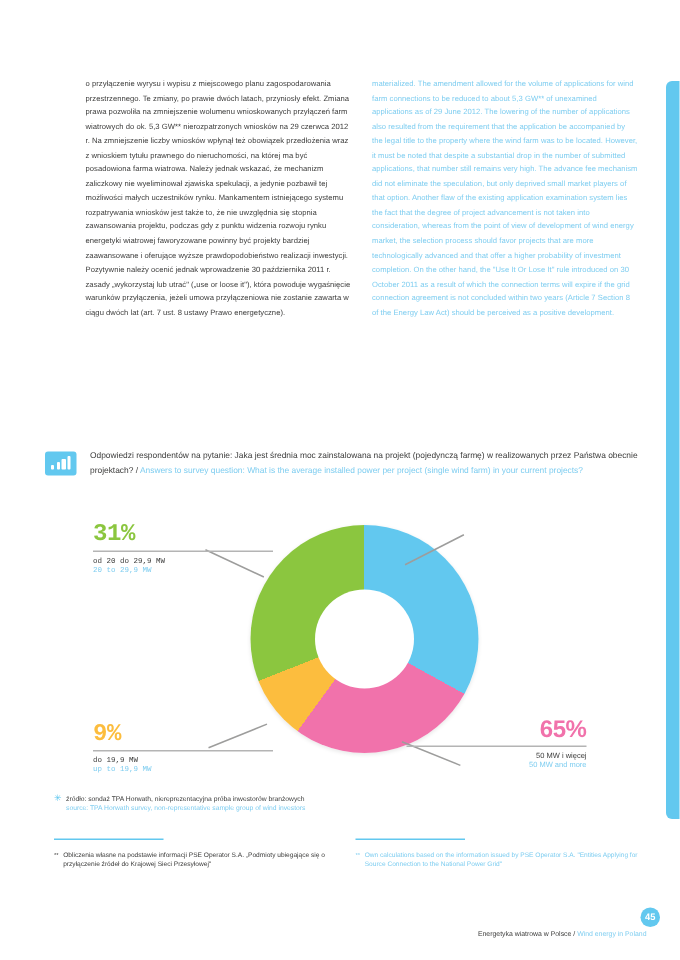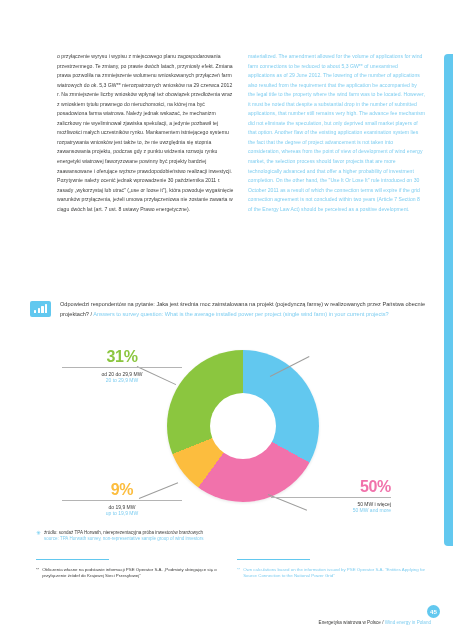--- a/index.html
+++ b/index.html
@@ -148,21 +148,21 @@
   .callout .lab-pl {
     font-size: 5px;
     line-height: 6.4px;
     color: #3c3c3b;
   }
   .callout .lab-en {
     font-size: 5px;
     line-height: 6.4px;
     color: #7ecdf0;
   }
-  .callout.left { text-align: center; }
+  .callout.left { text-align: left; font-family: Liberation Mono, monospace; }
   .callout.right { text-align: right; }
 
   #callout-green  { left: 62px;  top: 10px; }
   #callout-green .pct { color: #8bc63f; }
   #callout-blue   { left: 271px; top: 10px; }
   #callout-blue .pct { color: #62c8ef; }
   #callout-orange { left: 62px;  top: 143px; }
   #callout-orange .pct { color: #fcbd3e; }
   #callout-pink   { left: 271px; top: 140px; }
   #callout-pink .pct { color: #f172ab; }
@@ -306,21 +306,21 @@
 
 
   <div class="callout left" id="callout-orange">
     <div class="pct">9%</div>
     <div class="rule"></div>
     <div class="lab-pl">do 19,9 MW</div>
     <div class="lab-en">up to 19,9 MW</div>
   </div>
 
   <div class="callout right" id="callout-pink">
-    <div class="pct">50%</div>
+    <div class="pct">65%</div>
     <div class="rule"></div>
     <div class="lab-pl">50 MW i więcej</div>
     <div class="lab-en">50 MW and more</div>
   </div>
 </div>
 
 <div class="source-note">
   <span class="star">✳</span>
   <span class="txt">
     <span class="pl">źródło: sondaż TPA Horwath, niereprezentacyjna próba inwestorów branżowych</span><br>

